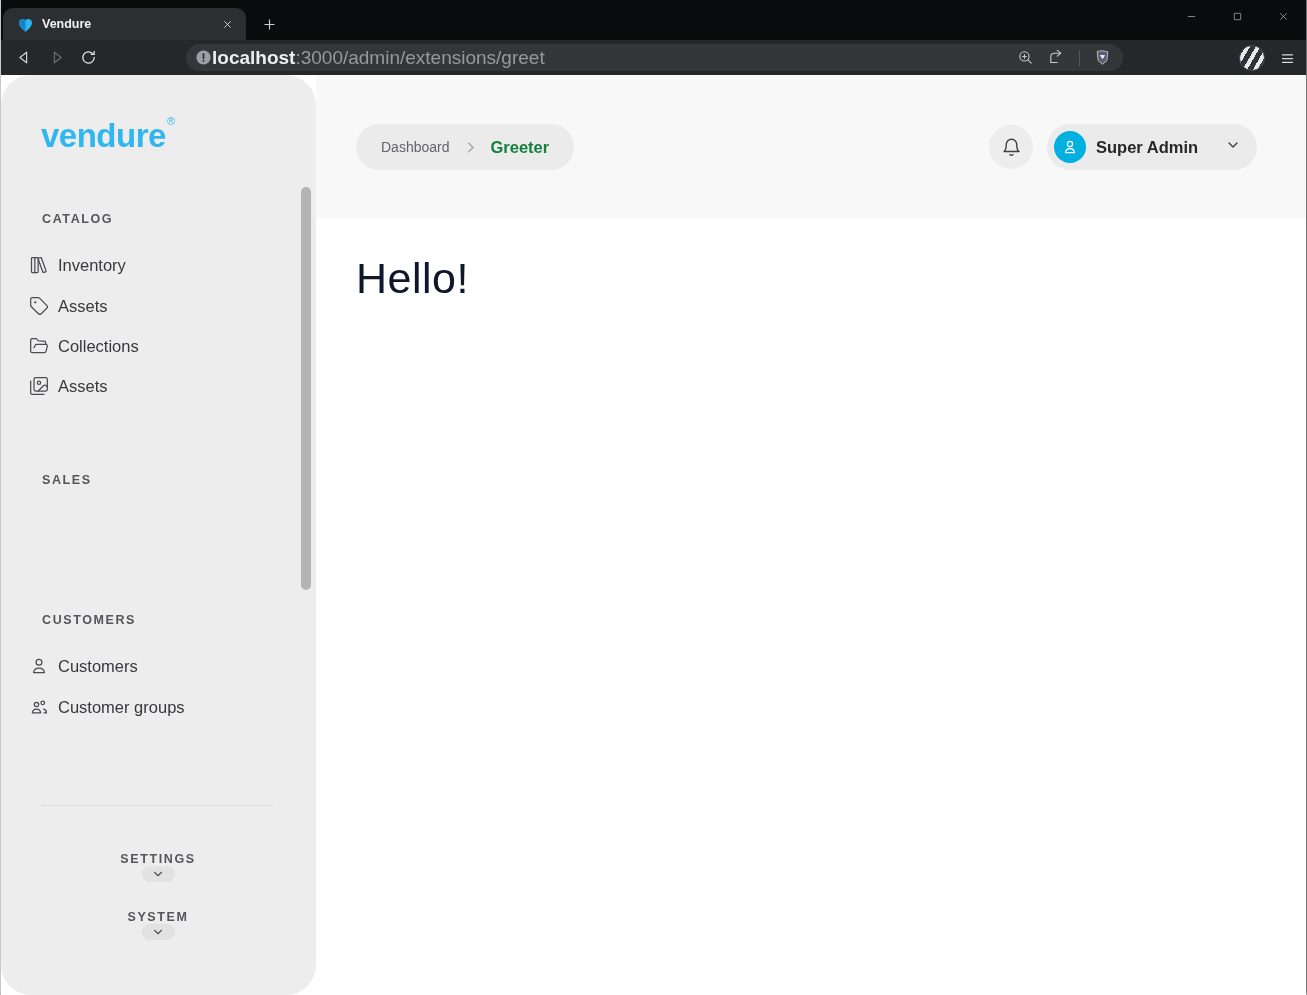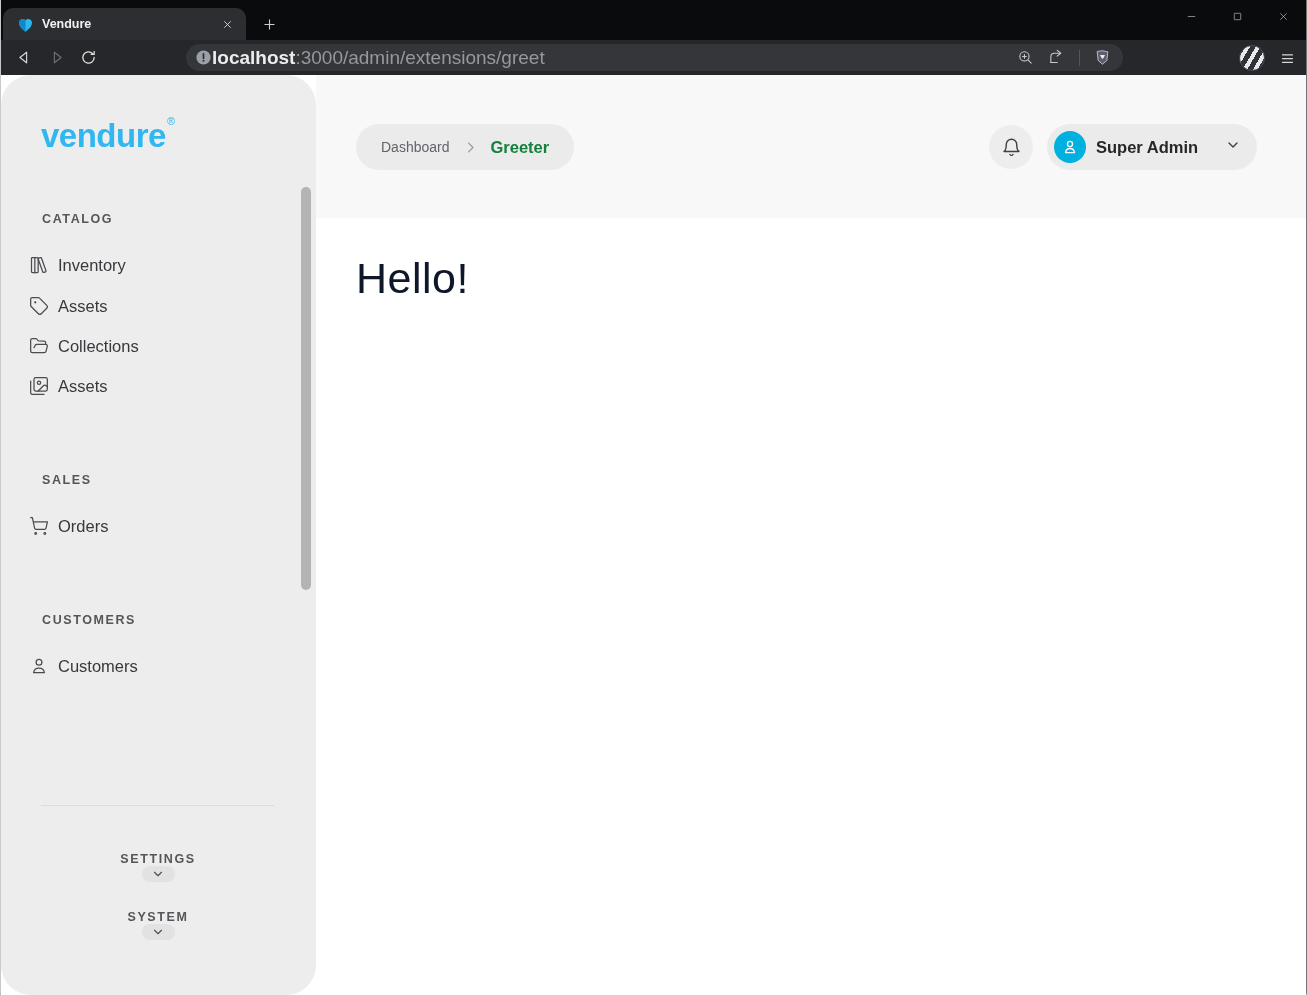--- a/index.html
+++ b/index.html
@@ -197,37 +197,38 @@
             <path d="M18 22H4a2 2 0 0 1-2-2V6"></path>
             <path d="m22 13-1.3-1.3a2.4 2.4 0 0 0-3.4 0L11 18"></path>
             <circle cx="12" cy="8" r="2"></circle>
             <rect width="16" height="16" x="6" y="2" rx="2"></rect>
           </svg>
         <span class="lbl">Assets</span>
       </div>
 
       <div class="nav-sec" style="top:398px">SALES</div>
 
-      <div class="nav-item" style="top:437px">
-        <svg class="icn" viewBox="0 0 24 24">
-            <circle cx="8" cy="21" r="1"></circle>
-            <circle cx="19" cy="21" r="1"></circle>
-            <path d="M2.05 2.05h2l2.66 12.42a2 2 0 0 0 2 1.58h9.78a2 2 0 0 0 1.95-1.57l1.65-7.43H5.12"></path>
-          </svg>
-        <span class="lbl">Orders</span>
-      </div>
 
       <div class="nav-sec" style="top:538px">CUSTOMERS</div>
 
       <div class="nav-item" style="top:577px">
         <svg class="icn" viewBox="0 0 24 24">
             <circle cx="12" cy="7.5" r="3.5"></circle>
             <path d="M5.5 20c.5-4 3-5.5 6.5-5.5s6 1.5 6.5 5.5z"></path>
           </svg>
         <span class="lbl">Customers</span>
+      </div>
+      <div class="nav-item" style="top:618px">
+        <svg class="icn" viewBox="0 0 24 24">
+            <circle cx="9" cy="9" r="2.6"></circle>
+            <path d="M4 19c.4-3 2.2-4.5 5-4.5s4.6 1.5 5 4.5z"></path>
+            <circle cx="16.5" cy="7" r="2.2"></circle>
+            <path d="M17.5 14.6c2.3.3 3.3 1.7 3.5 4.4h-3"></path>
+          </svg>
+        <span class="lbl">Customer groups</span>
       </div>
 
       <div class="side-divider"></div>
 
       <div class="collapsed-row" style="top:777px">
         <span class="nav-sec" style="position:static">SETTINGS</span>
         <span class="chev-pill">
           <svg viewBox="0 0 24 24">
               <path d="m6 9 6 6 6-6"></path>
             </svg>

